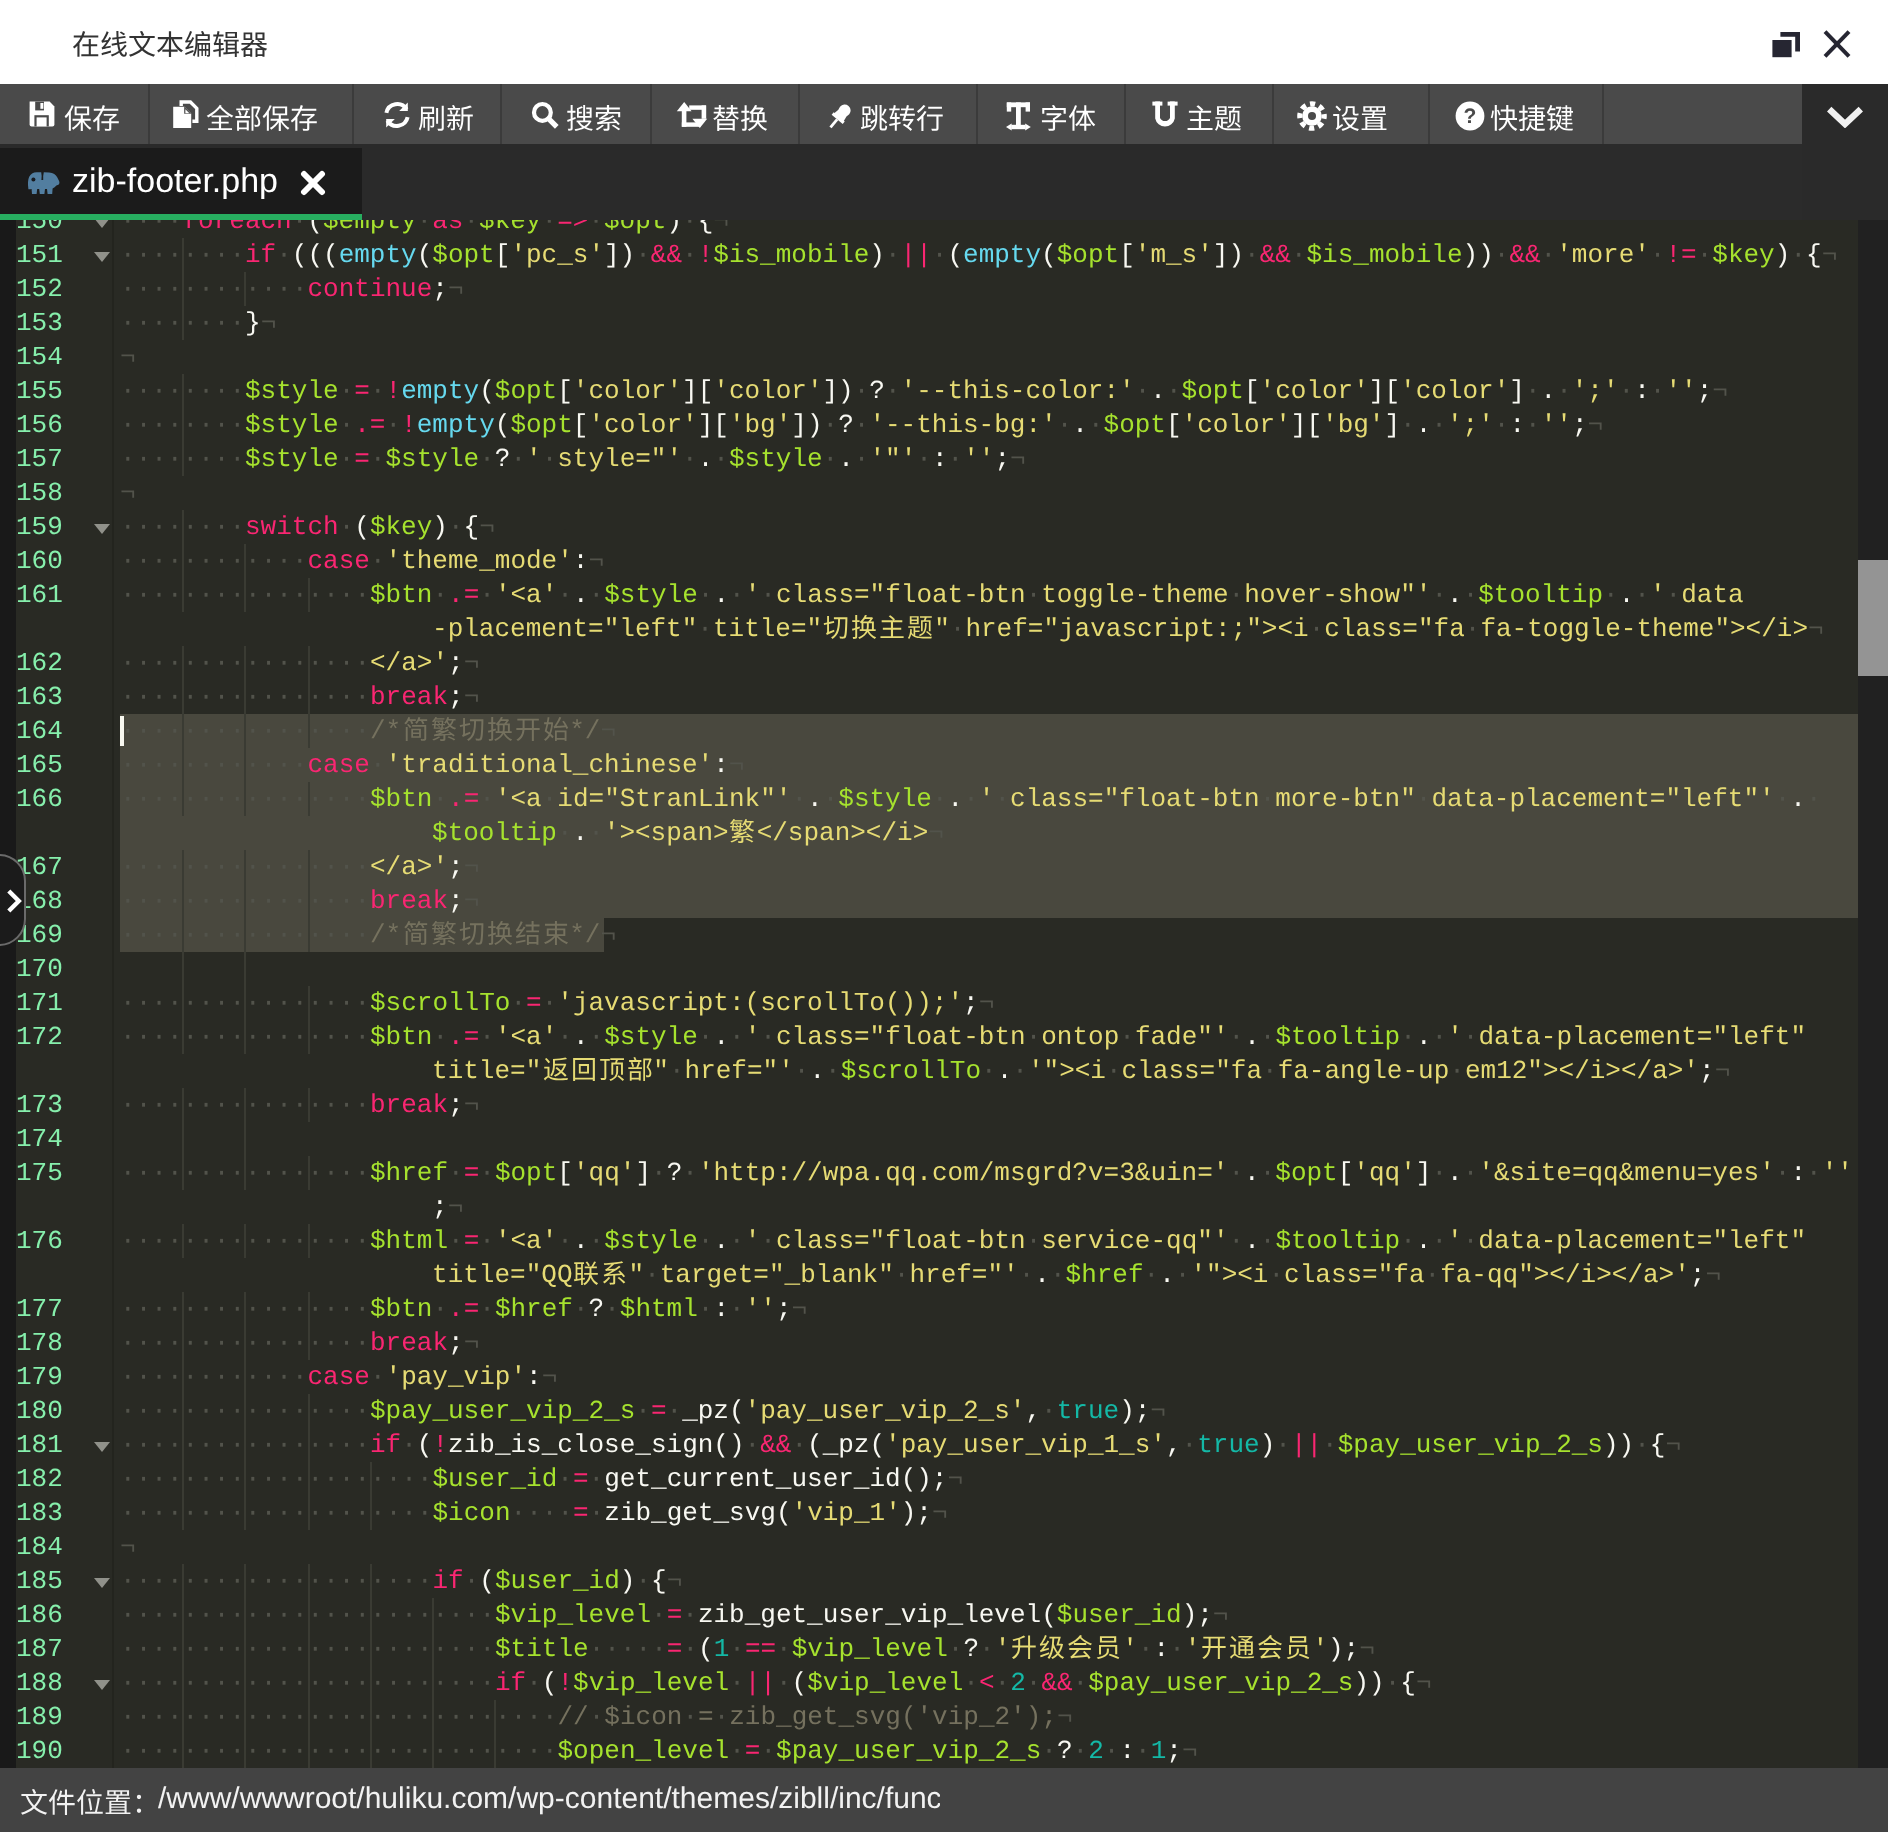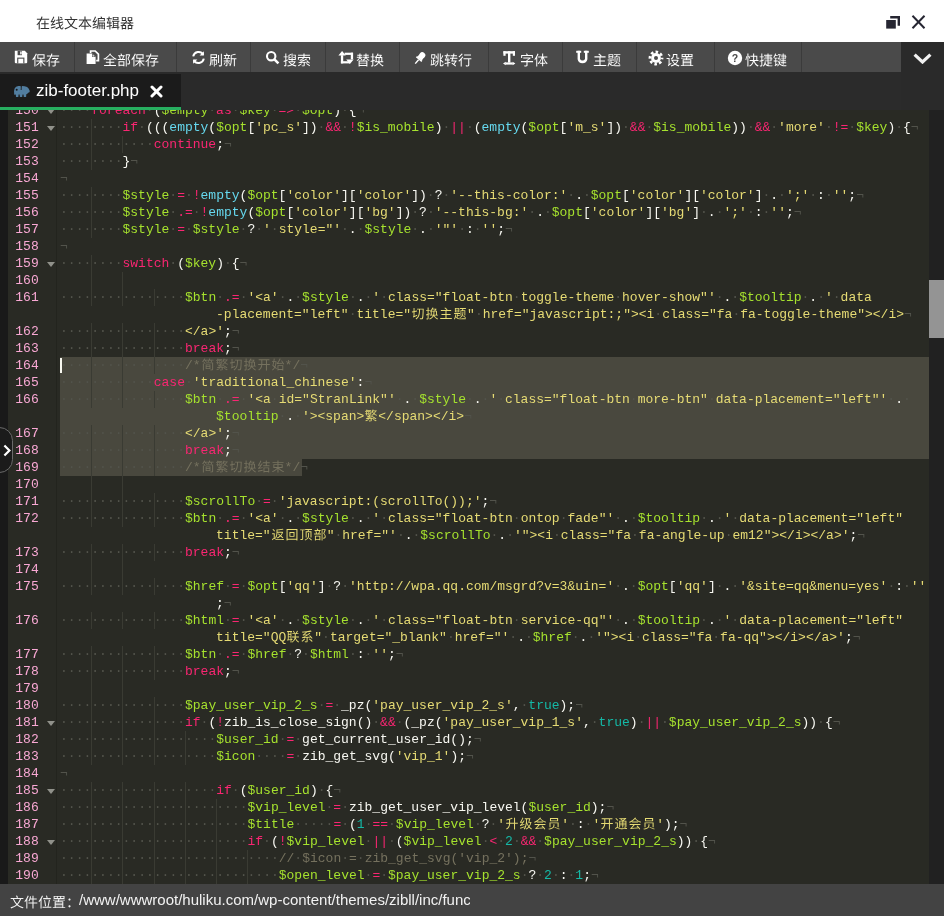--- a/index.html
+++ b/index.html
@@ -7,21 +7,21 @@
 #tabbar{position:absolute;left:0;top:72px;width:760px;height:38px;background:#2a2a2a}
 #tab{position:absolute;left:0;top:2px;width:181px;height:36px;background:#1b1b1b;border-bottom:3px solid #27ae60}
 .sep{position:absolute;top:0;width:1px;height:30px;background:#3b3b3b}
 #editor{position:absolute;left:0;top:110px;width:944px;height:774px;background:#292a24;overflow:hidden}
 #strip{position:absolute;left:0;top:0;width:8px;height:774px;background:#191919}
 #gbord{position:absolute;left:56px;top:0;width:1px;height:774px;background:#23241e}
 #track{position:absolute;left:929px;top:0;width:15px;height:774px;background:#212121}
 #thumb{position:absolute;left:929px;top:170px;width:15px;height:58px;background:#949494}
 #status{position:absolute;left:0;top:884px;width:944px;height:32px;background:#434343}
 .r{position:absolute;left:60px;font:13px/17px "Liberation Mono",monospace;color:#f8f8f2;white-space:pre}
-.ln{position:absolute;left:8px;width:38px;text-align:center;font:13px/17px "Liberation Mono",monospace;color:#f9a8d4}
+.ln{position:absolute;left:8px;width:38px;text-align:left;font:13px/17px "Liberation Mono",monospace;color:#86efac}
 .fa{position:absolute;left:47px;width:0;height:0;border-left:4.5px solid transparent;border-right:4.5px solid transparent;border-top:5.5px solid #90918a}
 .g{position:absolute;width:1px;background:#3a3b33}
 .sel{position:absolute;background:#49483e}
 b{font-weight:normal}
 .k{color:#f92672}.v{color:#a6e22e}.s{color:#e6db74}.b{color:#66d9ef}.n{color:#14b8a6}.c{color:#75715e}
 .d{color:#52534b}.e{color:#52534b}
 :root{--k:#f92672;--v:#a6e22e;--s:#e6db74;--b:#66d9ef;--n:#ae81ff;--c:#75715e;--p:#f8f8f2}
 .cj{display:inline-block;vertical-align:-1.56px}
 #pill{position:absolute;left:-14px;top:317px;width:27px;height:46px;background:#1b1b1b;border:1px solid #6a6a6a;border-radius:14px}
 </style></head><body>
@@ -333,20 +333,21 @@
     <pre class="r" style="top:-8px"><b class="d">·</b><b class="d">·</b><b class="d">·</b><b class="d">·</b><b class="k">foreach</b><b class="d">·</b>(<b class="v">$empty</b><b class="d">·</b><b class="k">as</b><b class="d">·</b><b class="v">$key</b><b class="d">·</b><b class="k">=&gt;</b><b class="d">·</b><b class="v">$opt</b>)<b class="d">·</b>{<b class="e">¬</b></pre>
     <pre class="r" style="top:9px"><b class="d">·</b><b class="d">·</b><b class="d">·</b><b class="d">·</b><b class="d">·</b><b class="d">·</b><b class="d">·</b><b class="d">·</b><b class="k">if</b><b class="d">·</b>(((<b class="b">empty</b>(<b class="v">$opt</b>[<b class="s">'pc_s'</b>])<b class="d">·</b><b class="k">&amp;&amp;</b><b class="d">·</b><b class="k">!</b><b class="v">$is_mobile</b>)<b class="d">·</b><b class="k">||</b><b class="d">·</b>(<b class="b">empty</b>(<b class="v">$opt</b>[<b class="s">'m_s'</b>])<b class="d">·</b><b class="k">&amp;&amp;</b><b class="d">·</b><b class="v">$is_mobile</b>))<b class="d">·</b><b class="k">&amp;&amp;</b><b class="d">·</b><b class="s">'more'</b><b class="d">·</b><b class="k">!=</b><b class="d">·</b><b class="v">$key</b>)<b class="d">·</b>{<b class="e">¬</b></pre>
     <pre class="r" style="top:26px"><b class="d">·</b><b class="d">·</b><b class="d">·</b><b class="d">·</b><b class="d">·</b><b class="d">·</b><b class="d">·</b><b class="d">·</b><b class="d">·</b><b class="d">·</b><b class="d">·</b><b class="d">·</b><b class="k">continue</b>;<b class="e">¬</b></pre>
     <pre class="r" style="top:43px"><b class="d">·</b><b class="d">·</b><b class="d">·</b><b class="d">·</b><b class="d">·</b><b class="d">·</b><b class="d">·</b><b class="d">·</b>}<b class="e">¬</b></pre>
     <pre class="r" style="top:60px"><b class="e">¬</b></pre>
     <pre class="r" style="top:77px"><b class="d">·</b><b class="d">·</b><b class="d">·</b><b class="d">·</b><b class="d">·</b><b class="d">·</b><b class="d">·</b><b class="d">·</b><b class="v">$style</b><b class="d">·</b><b class="k">=</b><b class="d">·</b><b class="k">!</b><b class="b">empty</b>(<b class="v">$opt</b>[<b class="s">'color'</b>][<b class="s">'color'</b>])<b class="d">·</b>?<b class="d">·</b><b class="s">'--this-color:'</b><b class="d">·</b>.<b class="d">·</b><b class="v">$opt</b>[<b class="s">'color'</b>][<b class="s">'color'</b>]<b class="d">·</b>.<b class="d">·</b><b class="s">';'</b><b class="d">·</b>:<b class="d">·</b><b class="s">''</b>;<b class="e">¬</b></pre>
     <pre class="r" style="top:94px"><b class="d">·</b><b class="d">·</b><b class="d">·</b><b class="d">·</b><b class="d">·</b><b class="d">·</b><b class="d">·</b><b class="d">·</b><b class="v">$style</b><b class="d">·</b><b class="k">.=</b><b class="d">·</b><b class="k">!</b><b class="b">empty</b>(<b class="v">$opt</b>[<b class="s">'color'</b>][<b class="s">'bg'</b>])<b class="d">·</b>?<b class="d">·</b><b class="s">'--this-bg:'</b><b class="d">·</b>.<b class="d">·</b><b class="v">$opt</b>[<b class="s">'color'</b>][<b class="s">'bg'</b>]<b class="d">·</b>.<b class="d">·</b><b class="s">';'</b><b class="d">·</b>:<b class="d">·</b><b class="s">''</b>;<b class="e">¬</b></pre>
     <pre class="r" style="top:111px"><b class="d">·</b><b class="d">·</b><b class="d">·</b><b class="d">·</b><b class="d">·</b><b class="d">·</b><b class="d">·</b><b class="d">·</b><b class="v">$style</b><b class="d">·</b><b class="k">=</b><b class="d">·</b><b class="v">$style</b><b class="d">·</b>?<b class="d">·</b><b class="s">'</b><b class="d">·</b><b class="s">style="'</b><b class="d">·</b>.<b class="d">·</b><b class="v">$style</b><b class="d">·</b>.<b class="d">·</b><b class="s">'"'</b><b class="d">·</b>:<b class="d">·</b><b class="s">''</b>;<b class="e">¬</b></pre>
     <pre class="r" style="top:128px"><b class="e">¬</b></pre>
     <pre class="r" style="top:145px"><b class="d">·</b><b class="d">·</b><b class="d">·</b><b class="d">·</b><b class="d">·</b><b class="d">·</b><b class="d">·</b><b class="d">·</b><b class="k">switch</b><b class="d">·</b>(<b class="v">$key</b>)<b class="d">·</b>{<b class="e">¬</b></pre>
+    <pre class="r" style="top:162px"><b class="d">·</b><b class="d">·</b><b class="d">·</b><b class="d">·</b><b class="d">·</b><b class="d">·</b><b class="d">·</b><b class="d">·</b><b class="d">·</b><b class="d">·</b><b class="d">·</b><b class="d">·</b><b class="k">case</b><b class="d">·</b><b class="s">'theme_mode'</b>:<b class="e">¬</b></pre>
     <pre class="r" style="top:179px"><b class="d">·</b><b class="d">·</b><b class="d">·</b><b class="d">·</b><b class="d">·</b><b class="d">·</b><b class="d">·</b><b class="d">·</b><b class="d">·</b><b class="d">·</b><b class="d">·</b><b class="d">·</b><b class="d">·</b><b class="d">·</b><b class="d">·</b><b class="d">·</b><b class="v">$btn</b><b class="d">·</b><b class="k">.=</b><b class="d">·</b><b class="s">'&lt;a'</b><b class="d">·</b>.<b class="d">·</b><b class="v">$style</b><b class="d">·</b>.<b class="d">·</b><b class="s">'</b><b class="d">·</b><b class="s">class="float-btn</b><b class="d">·</b><b class="s">toggle-theme</b><b class="d">·</b><b class="s">hover-show"'</b><b class="d">·</b>.<b class="d">·</b><b class="v">$tooltip</b><b class="d">·</b>.<b class="d">·</b><b class="s">'</b><b class="d">·</b><b class="s">data</b></pre>
     <pre class="r" style="top:196px">                    <b class="s">-placement="left"</b><b class="d">·</b><b class="s">title="</b><svg class="cj" style="color:var(--s)" width="14.00" height="13" viewBox="0 0 1077 1000">
         <use href="#g5207" x="38"></use>
       </svg><svg class="cj" style="color:var(--s)" width="14.00" height="13" viewBox="0 0 1077 1000">
         <use href="#g6362" x="38"></use>
       </svg><svg class="cj" style="color:var(--s)" width="14.00" height="13" viewBox="0 0 1077 1000">
         <use href="#g4e3b" x="38"></use>
       </svg><svg class="cj" style="color:var(--s)" width="14.00" height="13" viewBox="0 0 1077 1000">
         <use href="#g9898" x="38"></use>
       </svg><b class="s">"</b><b class="d">·</b><b class="s">href="javascript:;"&gt;&lt;i</b><b class="d">·</b><b class="s">class="fa</b><b class="d">·</b><b class="s">fa-toggle-theme"&gt;&lt;/i&gt;</b><b class="e">¬</b></pre>
@@ -400,20 +401,21 @@
     <pre class="r" style="top:468px"><b class="d">·</b><b class="d">·</b><b class="d">·</b><b class="d">·</b><b class="d">·</b><b class="d">·</b><b class="d">·</b><b class="d">·</b><b class="d">·</b><b class="d">·</b><b class="d">·</b><b class="d">·</b><b class="d">·</b><b class="d">·</b><b class="d">·</b><b class="d">·</b><b class="v">$href</b><b class="d">·</b><b class="k">=</b><b class="d">·</b><b class="v">$opt</b>[<b class="s">'qq'</b>]<b class="d">·</b>?<b class="d">·</b><b class="s">'http://wpa.qq.com/msgrd?v=3&amp;uin='</b><b class="d">·</b>.<b class="d">·</b><b class="v">$opt</b>[<b class="s">'qq'</b>]<b class="d">·</b>.<b class="d">·</b><b class="s">'&amp;site=qq&amp;menu=yes'</b><b class="d">·</b>:<b class="d">·</b><b class="s">''</b></pre>
     <pre class="r" style="top:485px">                    ;<b class="e">¬</b></pre>
     <pre class="r" style="top:502px"><b class="d">·</b><b class="d">·</b><b class="d">·</b><b class="d">·</b><b class="d">·</b><b class="d">·</b><b class="d">·</b><b class="d">·</b><b class="d">·</b><b class="d">·</b><b class="d">·</b><b class="d">·</b><b class="d">·</b><b class="d">·</b><b class="d">·</b><b class="d">·</b><b class="v">$html</b><b class="d">·</b><b class="k">=</b><b class="d">·</b><b class="s">'&lt;a'</b><b class="d">·</b>.<b class="d">·</b><b class="v">$style</b><b class="d">·</b>.<b class="d">·</b><b class="s">'</b><b class="d">·</b><b class="s">class="float-btn</b><b class="d">·</b><b class="s">service-qq"'</b><b class="d">·</b>.<b class="d">·</b><b class="v">$tooltip</b><b class="d">·</b>.<b class="d">·</b><b class="s">'</b><b class="d">·</b><b class="s">data-placement="left"</b></pre>
     <pre class="r" style="top:519px">                    <b class="s">title="QQ</b><svg class="cj" style="color:var(--s)" width="14.00" height="13" viewBox="0 0 1077 1000">
         <use href="#g8054" x="38"></use>
       </svg><svg class="cj" style="color:var(--s)" width="14.00" height="13" viewBox="0 0 1077 1000">
         <use href="#g7cfb" x="38"></use>
       </svg><b class="s">"</b><b class="d">·</b><b class="s">target="_blank"</b><b class="d">·</b><b class="s">href="'</b><b class="d">·</b>.<b class="d">·</b><b class="v">$href</b><b class="d">·</b>.<b class="d">·</b><b class="s">'"&gt;&lt;i</b><b class="d">·</b><b class="s">class="fa</b><b class="d">·</b><b class="s">fa-qq"&gt;&lt;/i&gt;&lt;/a&gt;'</b>;<b class="e">¬</b></pre>
     <pre class="r" style="top:536px"><b class="d">·</b><b class="d">·</b><b class="d">·</b><b class="d">·</b><b class="d">·</b><b class="d">·</b><b class="d">·</b><b class="d">·</b><b class="d">·</b><b class="d">·</b><b class="d">·</b><b class="d">·</b><b class="d">·</b><b class="d">·</b><b class="d">·</b><b class="d">·</b><b class="v">$btn</b><b class="d">·</b><b class="k">.=</b><b class="d">·</b><b class="v">$href</b><b class="d">·</b>?<b class="d">·</b><b class="v">$html</b><b class="d">·</b>:<b class="d">·</b><b class="s">''</b>;<b class="e">¬</b></pre>
     <pre class="r" style="top:553px"><b class="d">·</b><b class="d">·</b><b class="d">·</b><b class="d">·</b><b class="d">·</b><b class="d">·</b><b class="d">·</b><b class="d">·</b><b class="d">·</b><b class="d">·</b><b class="d">·</b><b class="d">·</b><b class="d">·</b><b class="d">·</b><b class="d">·</b><b class="d">·</b><b class="k">break</b>;<b class="e">¬</b></pre>
+    <pre class="r" style="top:570px"><b class="d">·</b><b class="d">·</b><b class="d">·</b><b class="d">·</b><b class="d">·</b><b class="d">·</b><b class="d">·</b><b class="d">·</b><b class="d">·</b><b class="d">·</b><b class="d">·</b><b class="d">·</b><b class="k">case</b><b class="d">·</b><b class="s">'pay_vip'</b>:<b class="e">¬</b></pre>
     <pre class="r" style="top:587px"><b class="d">·</b><b class="d">·</b><b class="d">·</b><b class="d">·</b><b class="d">·</b><b class="d">·</b><b class="d">·</b><b class="d">·</b><b class="d">·</b><b class="d">·</b><b class="d">·</b><b class="d">·</b><b class="d">·</b><b class="d">·</b><b class="d">·</b><b class="d">·</b><b class="v">$pay_user_vip_2_s</b><b class="d">·</b><b class="k">=</b><b class="d">·</b>_pz(<b class="s">'pay_user_vip_2_s'</b>,<b class="d">·</b><b class="n">true</b>);<b class="e">¬</b></pre>
     <pre class="r" style="top:604px"><b class="d">·</b><b class="d">·</b><b class="d">·</b><b class="d">·</b><b class="d">·</b><b class="d">·</b><b class="d">·</b><b class="d">·</b><b class="d">·</b><b class="d">·</b><b class="d">·</b><b class="d">·</b><b class="d">·</b><b class="d">·</b><b class="d">·</b><b class="d">·</b><b class="k">if</b><b class="d">·</b>(<b class="k">!</b>zib_is_close_sign()<b class="d">·</b><b class="k">&amp;&amp;</b><b class="d">·</b>(_pz(<b class="s">'pay_user_vip_1_s'</b>,<b class="d">·</b><b class="n">true</b>)<b class="d">·</b><b class="k">||</b><b class="d">·</b><b class="v">$pay_user_vip_2_s</b>))<b class="d">·</b>{<b class="e">¬</b></pre>
     <pre class="r" style="top:621px"><b class="d">·</b><b class="d">·</b><b class="d">·</b><b class="d">·</b><b class="d">·</b><b class="d">·</b><b class="d">·</b><b class="d">·</b><b class="d">·</b><b class="d">·</b><b class="d">·</b><b class="d">·</b><b class="d">·</b><b class="d">·</b><b class="d">·</b><b class="d">·</b><b class="d">·</b><b class="d">·</b><b class="d">·</b><b class="d">·</b><b class="v">$user_id</b><b class="d">·</b><b class="k">=</b><b class="d">·</b>get_current_user_id();<b class="e">¬</b></pre>
     <pre class="r" style="top:638px"><b class="d">·</b><b class="d">·</b><b class="d">·</b><b class="d">·</b><b class="d">·</b><b class="d">·</b><b class="d">·</b><b class="d">·</b><b class="d">·</b><b class="d">·</b><b class="d">·</b><b class="d">·</b><b class="d">·</b><b class="d">·</b><b class="d">·</b><b class="d">·</b><b class="d">·</b><b class="d">·</b><b class="d">·</b><b class="d">·</b><b class="v">$icon</b><b class="d">·</b><b class="d">·</b><b class="d">·</b><b class="d">·</b><b class="k">=</b><b class="d">·</b>zib_get_svg(<b class="s">'vip_1'</b>);<b class="e">¬</b></pre>
     <pre class="r" style="top:655px"><b class="e">¬</b></pre>
     <pre class="r" style="top:672px"><b class="d">·</b><b class="d">·</b><b class="d">·</b><b class="d">·</b><b class="d">·</b><b class="d">·</b><b class="d">·</b><b class="d">·</b><b class="d">·</b><b class="d">·</b><b class="d">·</b><b class="d">·</b><b class="d">·</b><b class="d">·</b><b class="d">·</b><b class="d">·</b><b class="d">·</b><b class="d">·</b><b class="d">·</b><b class="d">·</b><b class="k">if</b><b class="d">·</b>(<b class="v">$user_id</b>)<b class="d">·</b>{<b class="e">¬</b></pre>
     <pre class="r" style="top:689px"><b class="d">·</b><b class="d">·</b><b class="d">·</b><b class="d">·</b><b class="d">·</b><b class="d">·</b><b class="d">·</b><b class="d">·</b><b class="d">·</b><b class="d">·</b><b class="d">·</b><b class="d">·</b><b class="d">·</b><b class="d">·</b><b class="d">·</b><b class="d">·</b><b class="d">·</b><b class="d">·</b><b class="d">·</b><b class="d">·</b><b class="d">·</b><b class="d">·</b><b class="d">·</b><b class="d">·</b><b class="v">$vip_level</b><b class="d">·</b><b class="k">=</b><b class="d">·</b>zib_get_user_vip_level(<b class="v">$user_id</b>);<b class="e">¬</b></pre>
     <pre class="r" style="top:706px"><b class="d">·</b><b class="d">·</b><b class="d">·</b><b class="d">·</b><b class="d">·</b><b class="d">·</b><b class="d">·</b><b class="d">·</b><b class="d">·</b><b class="d">·</b><b class="d">·</b><b class="d">·</b><b class="d">·</b><b class="d">·</b><b class="d">·</b><b class="d">·</b><b class="d">·</b><b class="d">·</b><b class="d">·</b><b class="d">·</b><b class="d">·</b><b class="d">·</b><b class="d">·</b><b class="d">·</b><b class="v">$title</b><b class="d">·</b><b class="d">·</b><b class="d">·</b><b class="d">·</b><b class="d">·</b><b class="k">=</b><b class="d">·</b>(<b class="n">1</b><b class="d">·</b><b class="k">==</b><b class="d">·</b><b class="v">$vip_level</b><b class="d">·</b>?<b class="d">·</b><b class="s">'</b><svg class="cj" style="color:var(--s)" width="14.00" height="13" viewBox="0 0 1077 1000">
         <use href="#g5347" x="38"></use>
       </svg><svg class="cj" style="color:var(--s)" width="14.00" height="13" viewBox="0 0 1077 1000">

